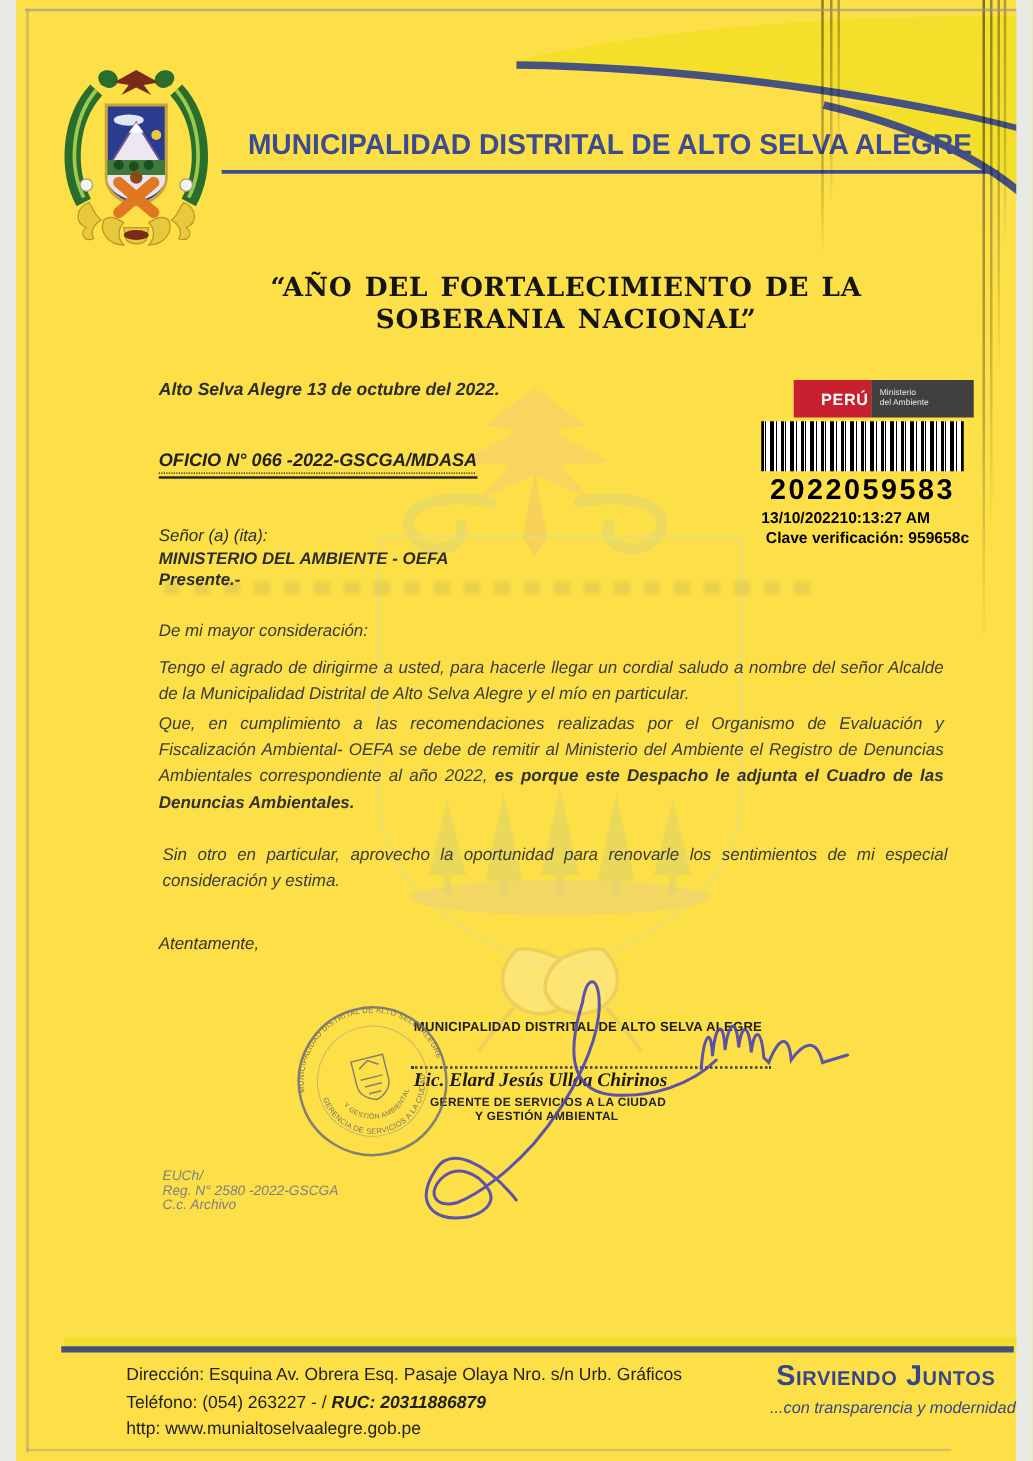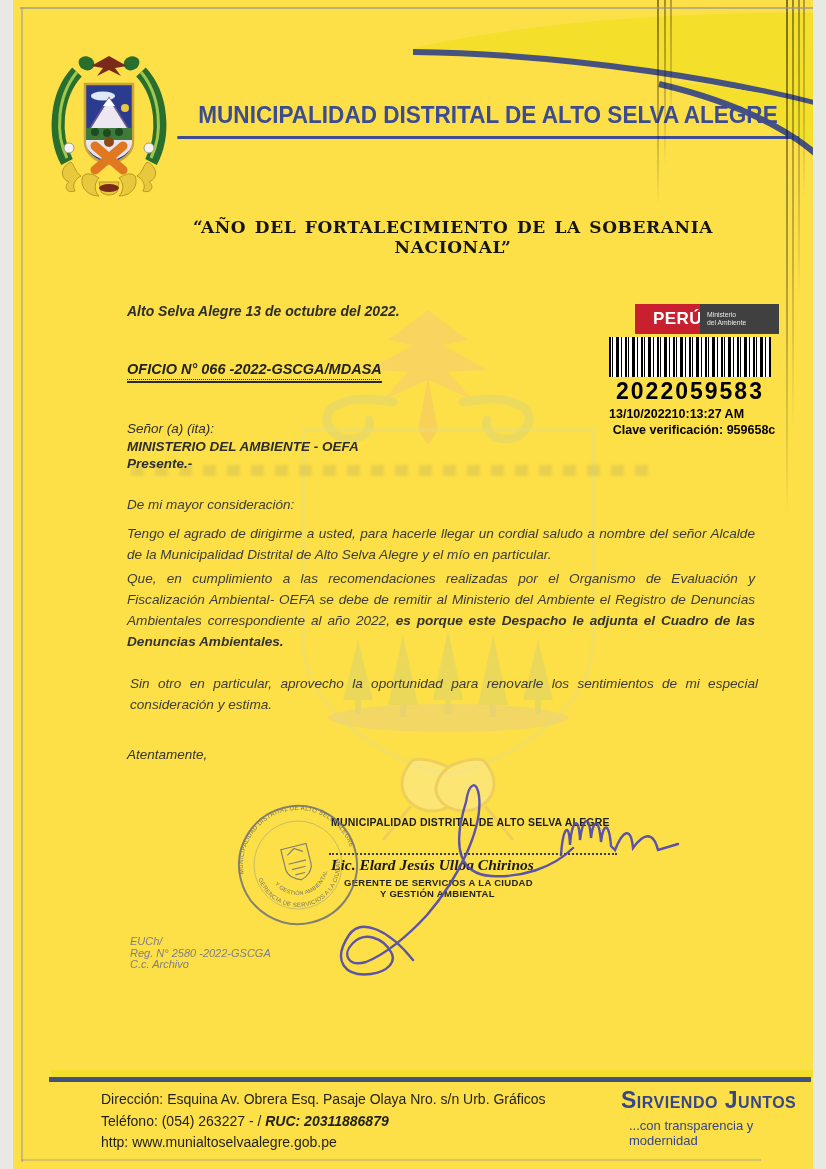--- a/index.html
+++ b/index.html
@@ -18,40 +18,40 @@
   .swoosh{position:absolute;left:400px;top:4px;width:426px;height:280px;}
   .logo{position:absolute;left:34px;top:50px;width:124px;height:150px;}
   .title{
     position:absolute;left:158px;top:102px;width:634px;text-align:center;
     font-size:23px;font-weight:bold;color:#3d4b90;letter-spacing:0px;
     padding-bottom:7px;border-bottom:3px solid #3e4d92;transform:scaleX(.98);
   }
   .motto{
     position:absolute;left:130px;top:217px;width:620px;text-align:center;
     font-family:"DejaVu Serif","Liberation Serif",serif;font-weight:bold;
-    font-size:17px;color:#151515;letter-spacing:.6px;word-spacing:2px;
+    font-size:21px;color:#151515;letter-spacing:.6px;word-spacing:2px;
   }
   
   .dateline{position:absolute;left:114px;top:303px;font-size:14px;font-weight:bold;font-style:italic;color:#2d2d2d;}
   .oficio{position:absolute;left:114px;top:361px;font-size:14.5px;font-weight:bold;font-style:italic;color:#222;}
   .oficio span{border-bottom:2px solid #2a2a2a;padding-bottom:4px;text-decoration:underline dotted 1px;text-underline-offset:5px;}
   .recipient{position:absolute;left:114px;top:420px;font-size:13.5px;font-style:italic;line-height:17.5px;color:#2d2d2d;}
   .recipient .b{font-weight:bold;}
   .greeting{position:absolute;left:114px;top:497px;font-size:13.5px;font-style:italic;color:#3a3a3a;}
   .para{
     position:absolute;left:114px;width:628px;font-size:13.6px;font-style:italic;
     color:#3b3b3b;text-align:justify;line-height:21px;
   }
   .p1{top:523px;} .p2{top:568px;} .p3{top:673px;padding-left:3px;}
   .para .bold{font-weight:bold;color:#333;}
   .closing{position:absolute;left:114px;top:747px;font-size:13.5px;font-style:italic;color:#333;}
   
   .receipt{position:absolute;left:596px;top:304px;width:170px;z-index:3;}
   .receipt .logos{display:flex;margin-left:26px;height:30px;}
-  .peru-box{width:45px;background:#c8202f;color:#fff;font-weight:bold;font-size:17px;
+  .peru-box{width:45px;background:#c8202f;color:#fff;font-weight:bold;font-size:13px;
     display:flex;align-items:center;justify-content:center;letter-spacing:.5px;padding-left:20px;}
   .minam-box{width:88px;background:#404040;color:#e9e9e9;font-size:6.8px;line-height:8px;
     display:flex;flex-direction:column;justify-content:center;padding-left:7px;box-sizing:border-box;}
   .barcode{margin-top:3px;width:162px;height:40px;
     background:repeating-linear-gradient(90deg,#000 0 2px,#fff 2px 3px,#000 3px 4px,#fff 4px 7px,#000 7px 10px,#fff 10px 12px,#000 12px 13px,#fff 13px 16px);}
   .reg-number{width:162px;text-align:center;font-size:23px;font-weight:bold;letter-spacing:2px;color:#000;margin-top:1px;}
   .reg-datetime{width:164px;display:flex;font-size:12.5px;font-weight:bold;color:#000;margin-top:2px;}
   .reg-datetime .t{margin-right:4px;}
   .reg-clave{width:170px;text-align:center;font-size:12.5px;font-weight:bold;color:#000;margin-top:2px;}
   
@@ -67,21 +67,21 @@
   .round-stamp{position:absolute;left:220px;top:800px;width:130px;height:130px;transform:rotate(-14deg);opacity:.85;z-index:3;}
   .signature-ink{position:absolute;left:268px;top:770px;width:430px;height:220px;z-index:4;}
   
   .reference{position:absolute;left:117px;top:936px;font-size:11px;font-style:italic;color:#7e7e88;line-height:11.5px;}
   
   .fbar-y{position:absolute;left:38px;top:1070px;width:788px;height:7px;background:#f2de2b;}
   .fbar-b{position:absolute;left:36px;top:1077px;width:762px;height:5px;background:#42507c;}
   .footer-text{position:absolute;left:88px;top:1089px;font-size:14px;color:#1f1f1f;line-height:21.5px;}
   .footer-text .rucb{font-weight:bold;font-style:italic;}
   .slogan{position:absolute;left:608px;top:1087px;font-size:23px;font-weight:bold;color:#36468c;font-variant:small-caps;letter-spacing:.5px;}
-  .tagline{position:absolute;left:616px;top:1118px;font-size:13px;color:#36468c;}
+  .tagline{position:absolute;left:603px;top:1118px;font-size:13px;font-style:italic;color:#36468c;}
 </style>
 </head>
 <body>
 
 <div class="page">
 
   <svg class="swoosh" viewBox="0 0 426 276">
     <path d="M0,42 C130,14 270,5 426,7 L426,104 C330,76 160,48 0,46 Z" fill="#f4e02a"></path>
     <path d="M0,46 C160,48 330,76 426,104" fill="none" stroke="#47537e" stroke-width="6"></path>
     <path d="M248,76 C340,98 400,134 426,170 L426,106 C360,86 300,78 248,76 Z" fill="#f4e02a"></path>

